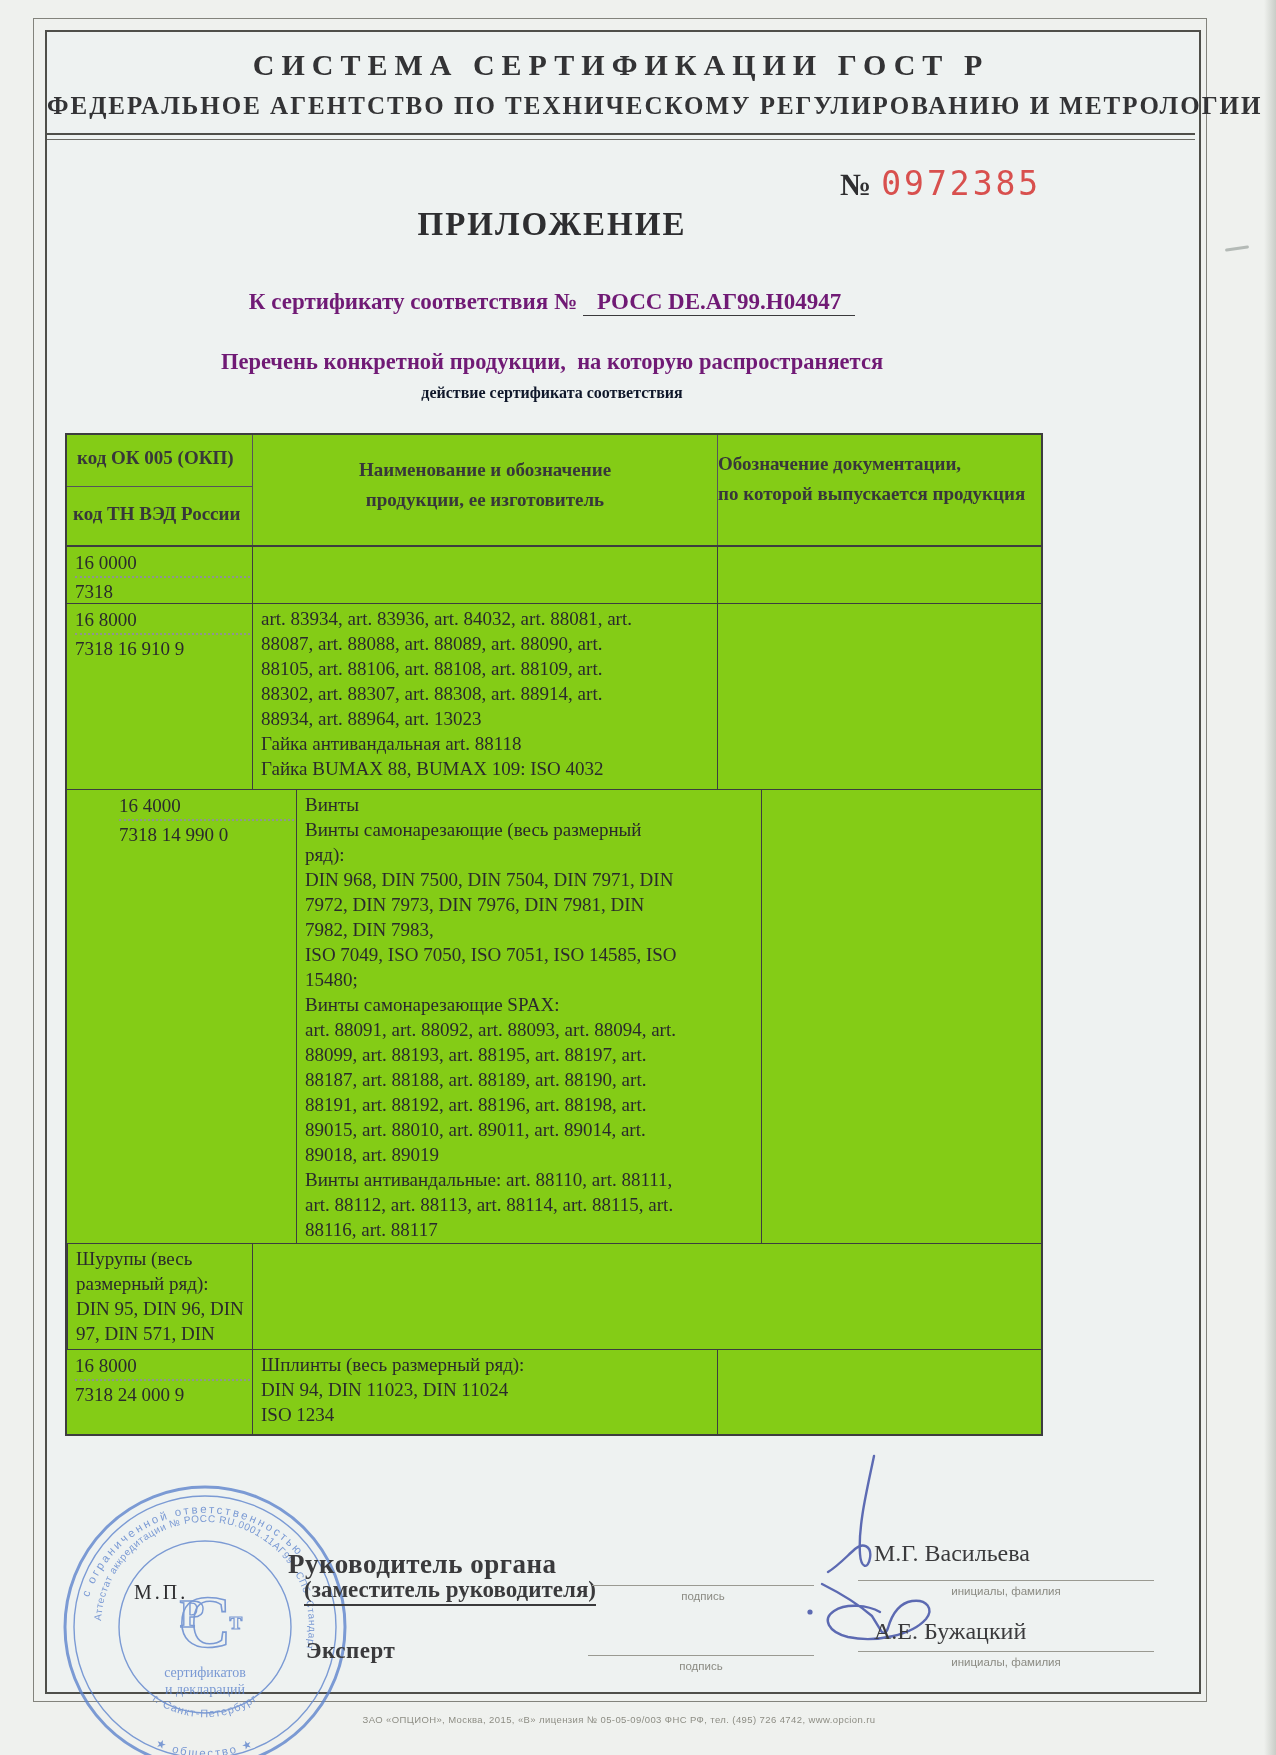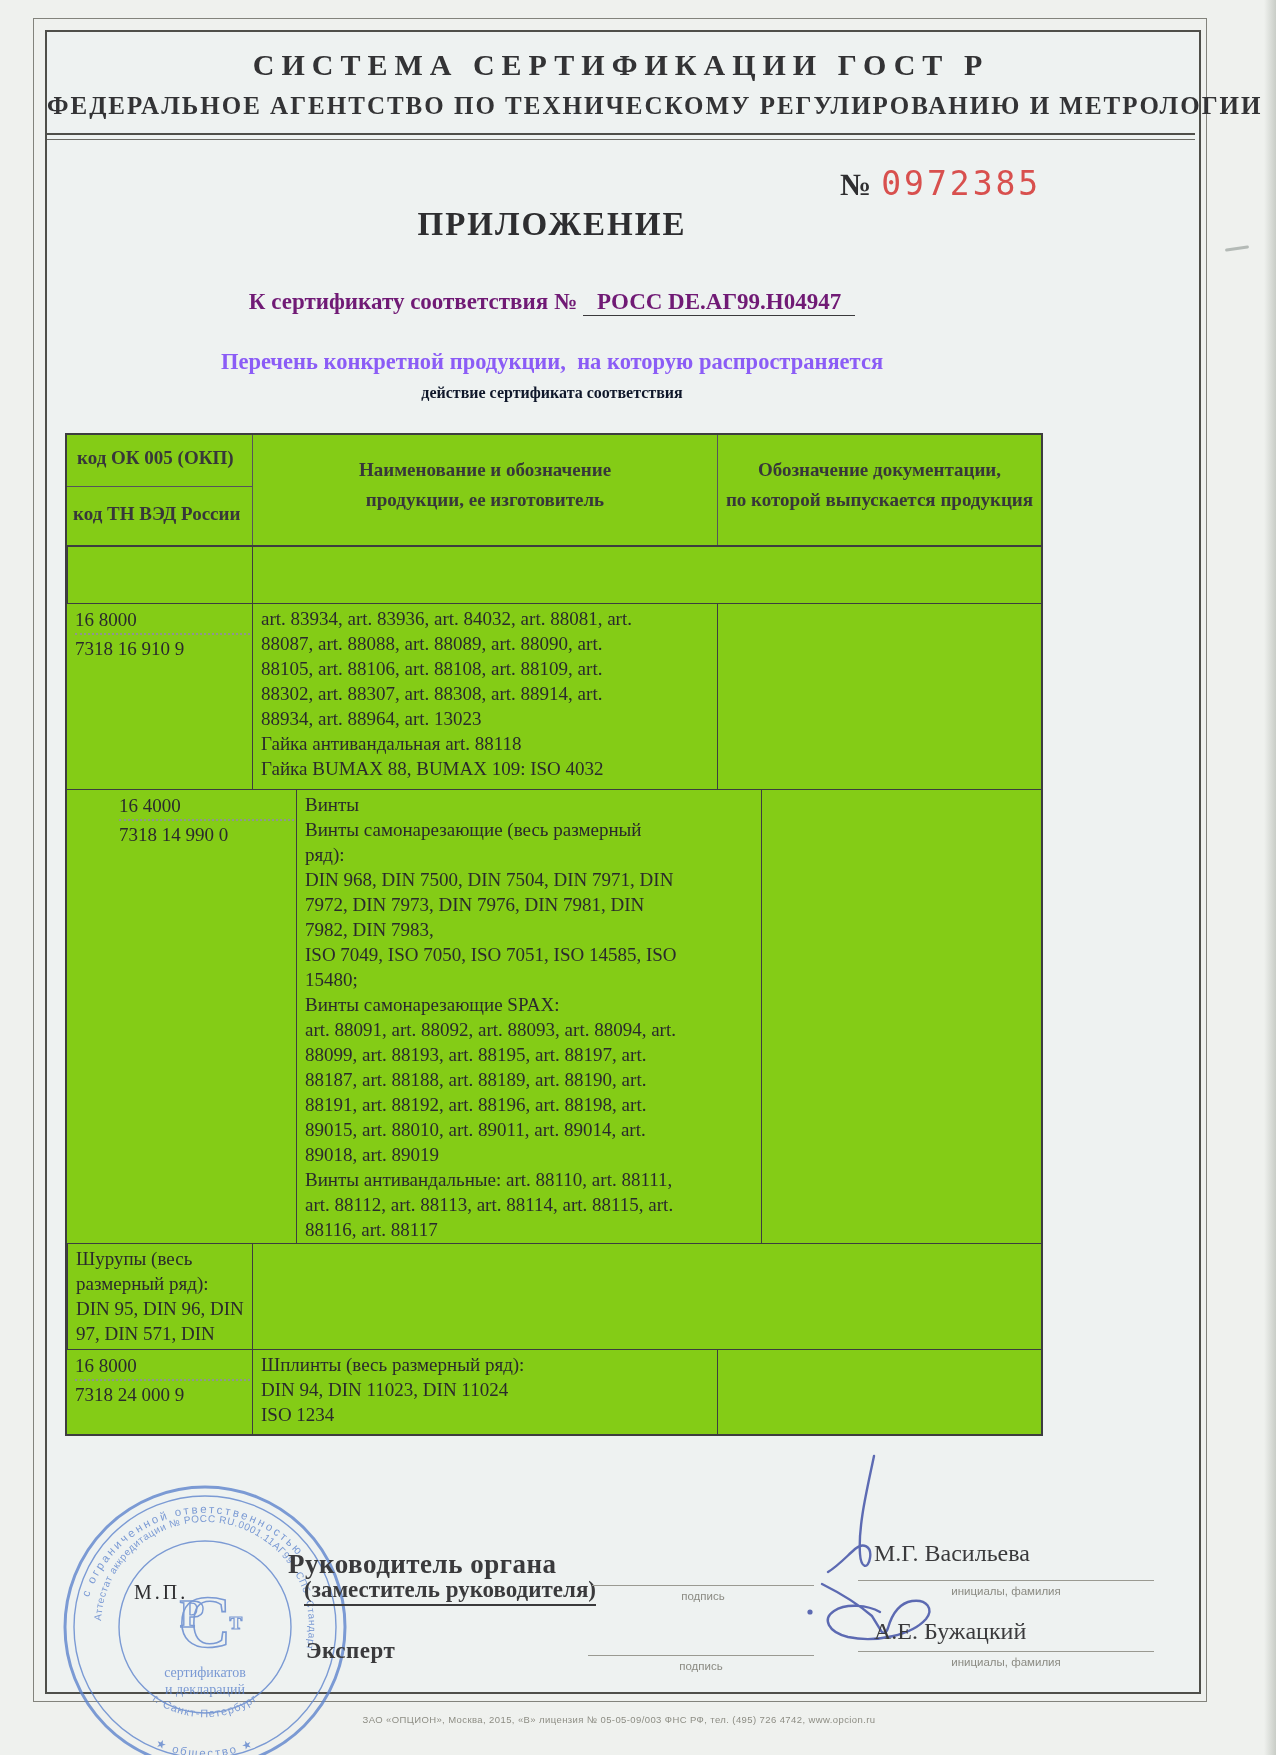--- a/index.html
+++ b/index.html
@@ -22,31 +22,31 @@
   .title2{left:47px;top:92px;width:1148px;text-align:center;font-size:25px;font-weight:bold;letter-spacing:2px;color:#333335;white-space:nowrap;}
   
   .docnum{left:840px;top:164px;display:flex;align-items:baseline;gap:10px;}
   .docnum .nsign{font-size:31px;font-weight:bold;color:#2f2f31;}
   .docnum .nval{font-family:"DejaVu Sans Mono",monospace;font-size:33px;color:#d8504e;letter-spacing:3px;}
   
   .content{left:65px;width:974px;}
   .appendix{top:206px;text-align:center;font-size:33px;font-weight:bold;letter-spacing:2px;color:#2e2e30;}
   .certline{top:289px;text-align:center;font-size:23px;font-weight:bold;color:#701a75;}
   .certline .num{font-weight:bold;border-bottom:1.5px solid #3a3a3c;padding:0 14px 1px 14px;margin-left:6px;}
-  .scope1{top:349px;text-align:center;font-size:22.5px;font-weight:bold;color:#8b5cf6;white-space:pre;}
+  .scope1{top:349px;text-align:center;font-size:22.5px;font-weight:bold;color:#701a75;white-space:pre;}
   .scope2{top:384px;text-align:center;font-size:16px;font-weight:bold;color:#0f172a;}
   
   .ptable{left:65px;top:433px;width:974px;border:2.2px solid #3d3d3f;background:#84cc16;}
   .thead{display:grid;grid-template-columns:185px 465px 324px;height:110px;border-bottom:2px solid #3d3d3f;}
   .thc{box-sizing:border-box;font-size:19px;font-weight:bold;color:#37373a;}
   .thc1{display:flex;flex-direction:column;}
   .thc1 .c1a{box-sizing:border-box;height:52px;border-bottom:1.2px solid #55555a;padding:12px 4px 0 10px;}
   .thc1 .c1b{padding:16px 4px 0 6px;}
   .thc2{border-left:1.2px solid #55555a;text-align:center;padding-top:20px;white-space:pre-line;line-height:30px;}
-  .thc3{border-left:1.2px solid #55555a;text-align:center;padding-top:20px;white-space:pre-line;line-height:30px;}
+  .thc3{border-left:1.2px solid #55555a;padding-top:14px;white-space:pre-line;line-height:30px;}
   .trow{display:grid;grid-template-columns:185px 465px 324px;border-bottom:1.4px solid #3d3d3f;box-sizing:border-box;}
   .trow:last-child{border-bottom:none;}
   .tc{box-sizing:border-box;font-size:19px;line-height:25px;overflow:hidden;}
   .tc-codes{padding:2px 2px 0 8px;display:flex;flex-direction:column;}
   .tc-codes .okp{line-height:27px;}
   .tc-codes .okp.dotted{border-bottom:2px dotted #8f958f;}
   .tc-codes .tnved{line-height:27px;}
   .tc-prod{border-left:1.6px solid #3d3d3f;padding:2px 4px 0 8px;white-space:pre-line;}
   .tc-doc{border-left:1.6px solid #3d3d3f;}
   
@@ -103,20 +103,24 @@
       <div class="c1a">код ОК 005 (ОКП)</div>
       <div class="c1b">код ТН ВЭД России</div>
     </div>
     <div class="thc thc2">Наименование и обозначение
 продукции, ее изготовитель</div>
     <div class="thc thc3">Обозначение документации,
 по которой выпускается продукция</div>
   </div>
   <div id="tbody">
       <div class="trow" style="height: 57px;">
+        <div class="tc tc-codes">
+          <span class="okp dotted">16 0000</span>
+          <span class="tnved">7318</span>
+        </div>
         <div class="tc tc-prod"></div>
         <div class="tc tc-doc"></div>
       </div>
       <div class="trow" style="height: 186px;">
         <div class="tc tc-codes">
           <span class="okp dotted">16 8000</span>
           <span class="tnved">7318 16 910 9</span>
         </div>
         <div class="tc tc-prod">art. 83934, art. 83936, art. 84032, art. 88081, art.
 88087, art. 88088, art. 88089, art. 88090, art.

